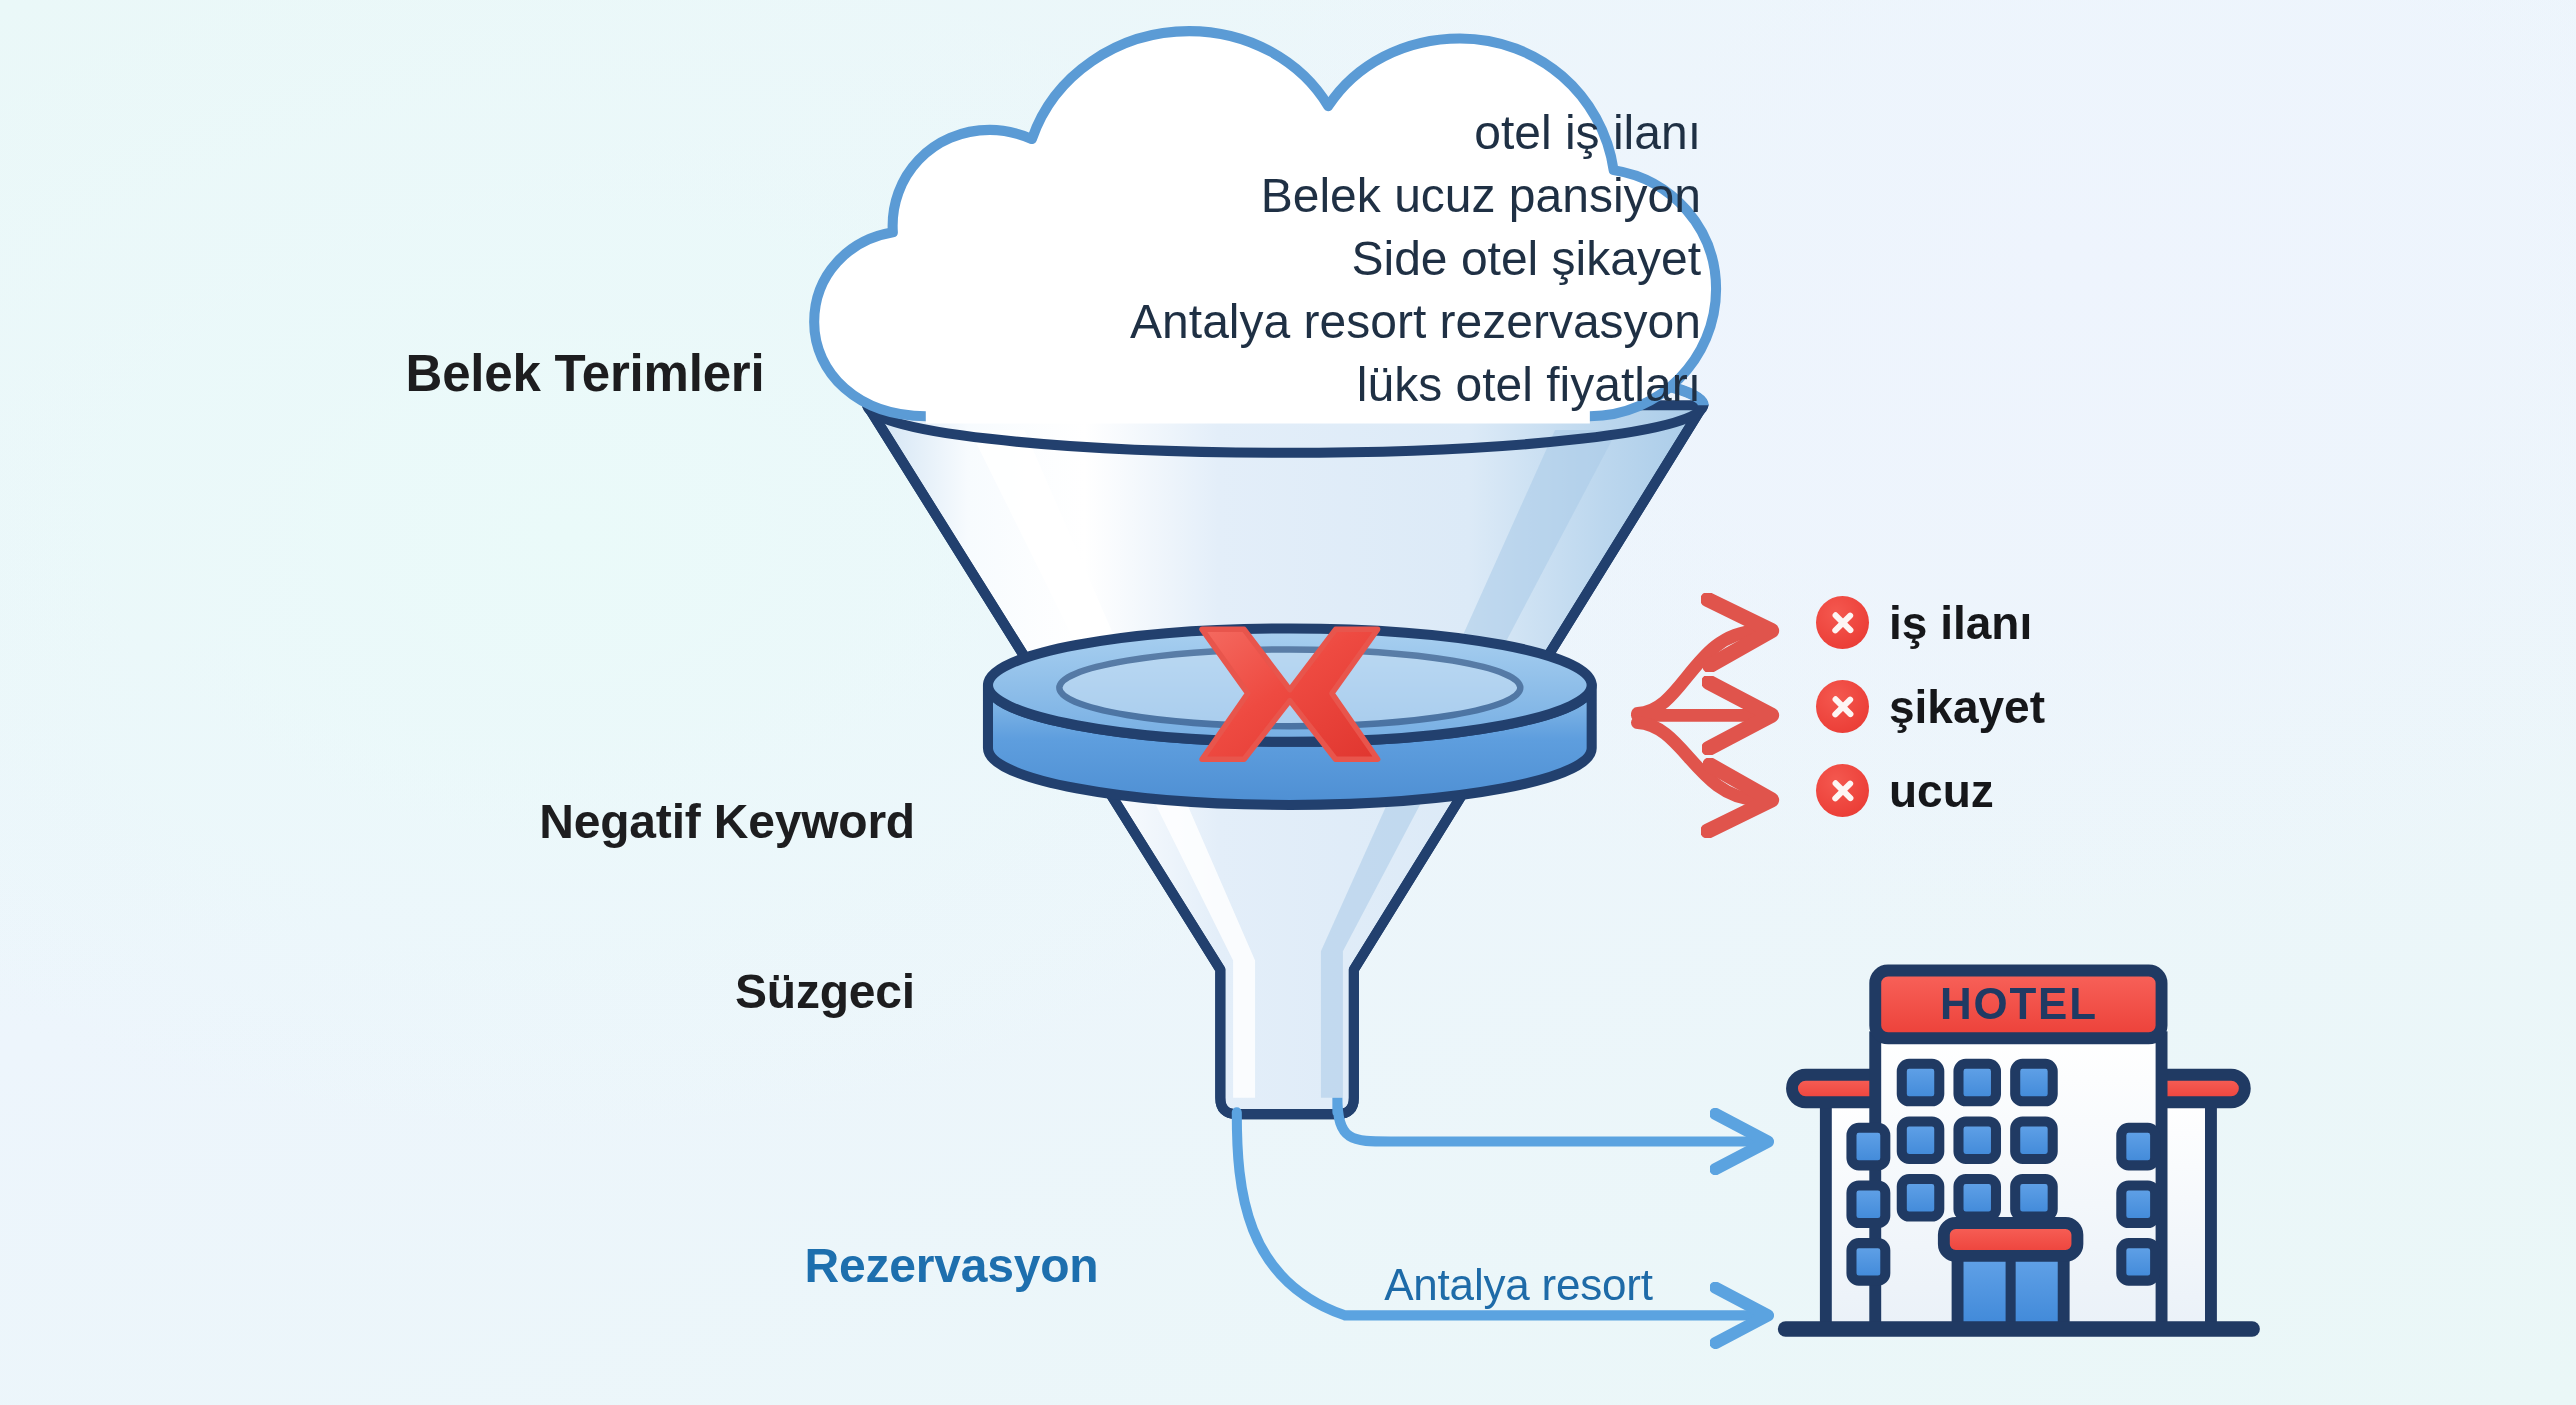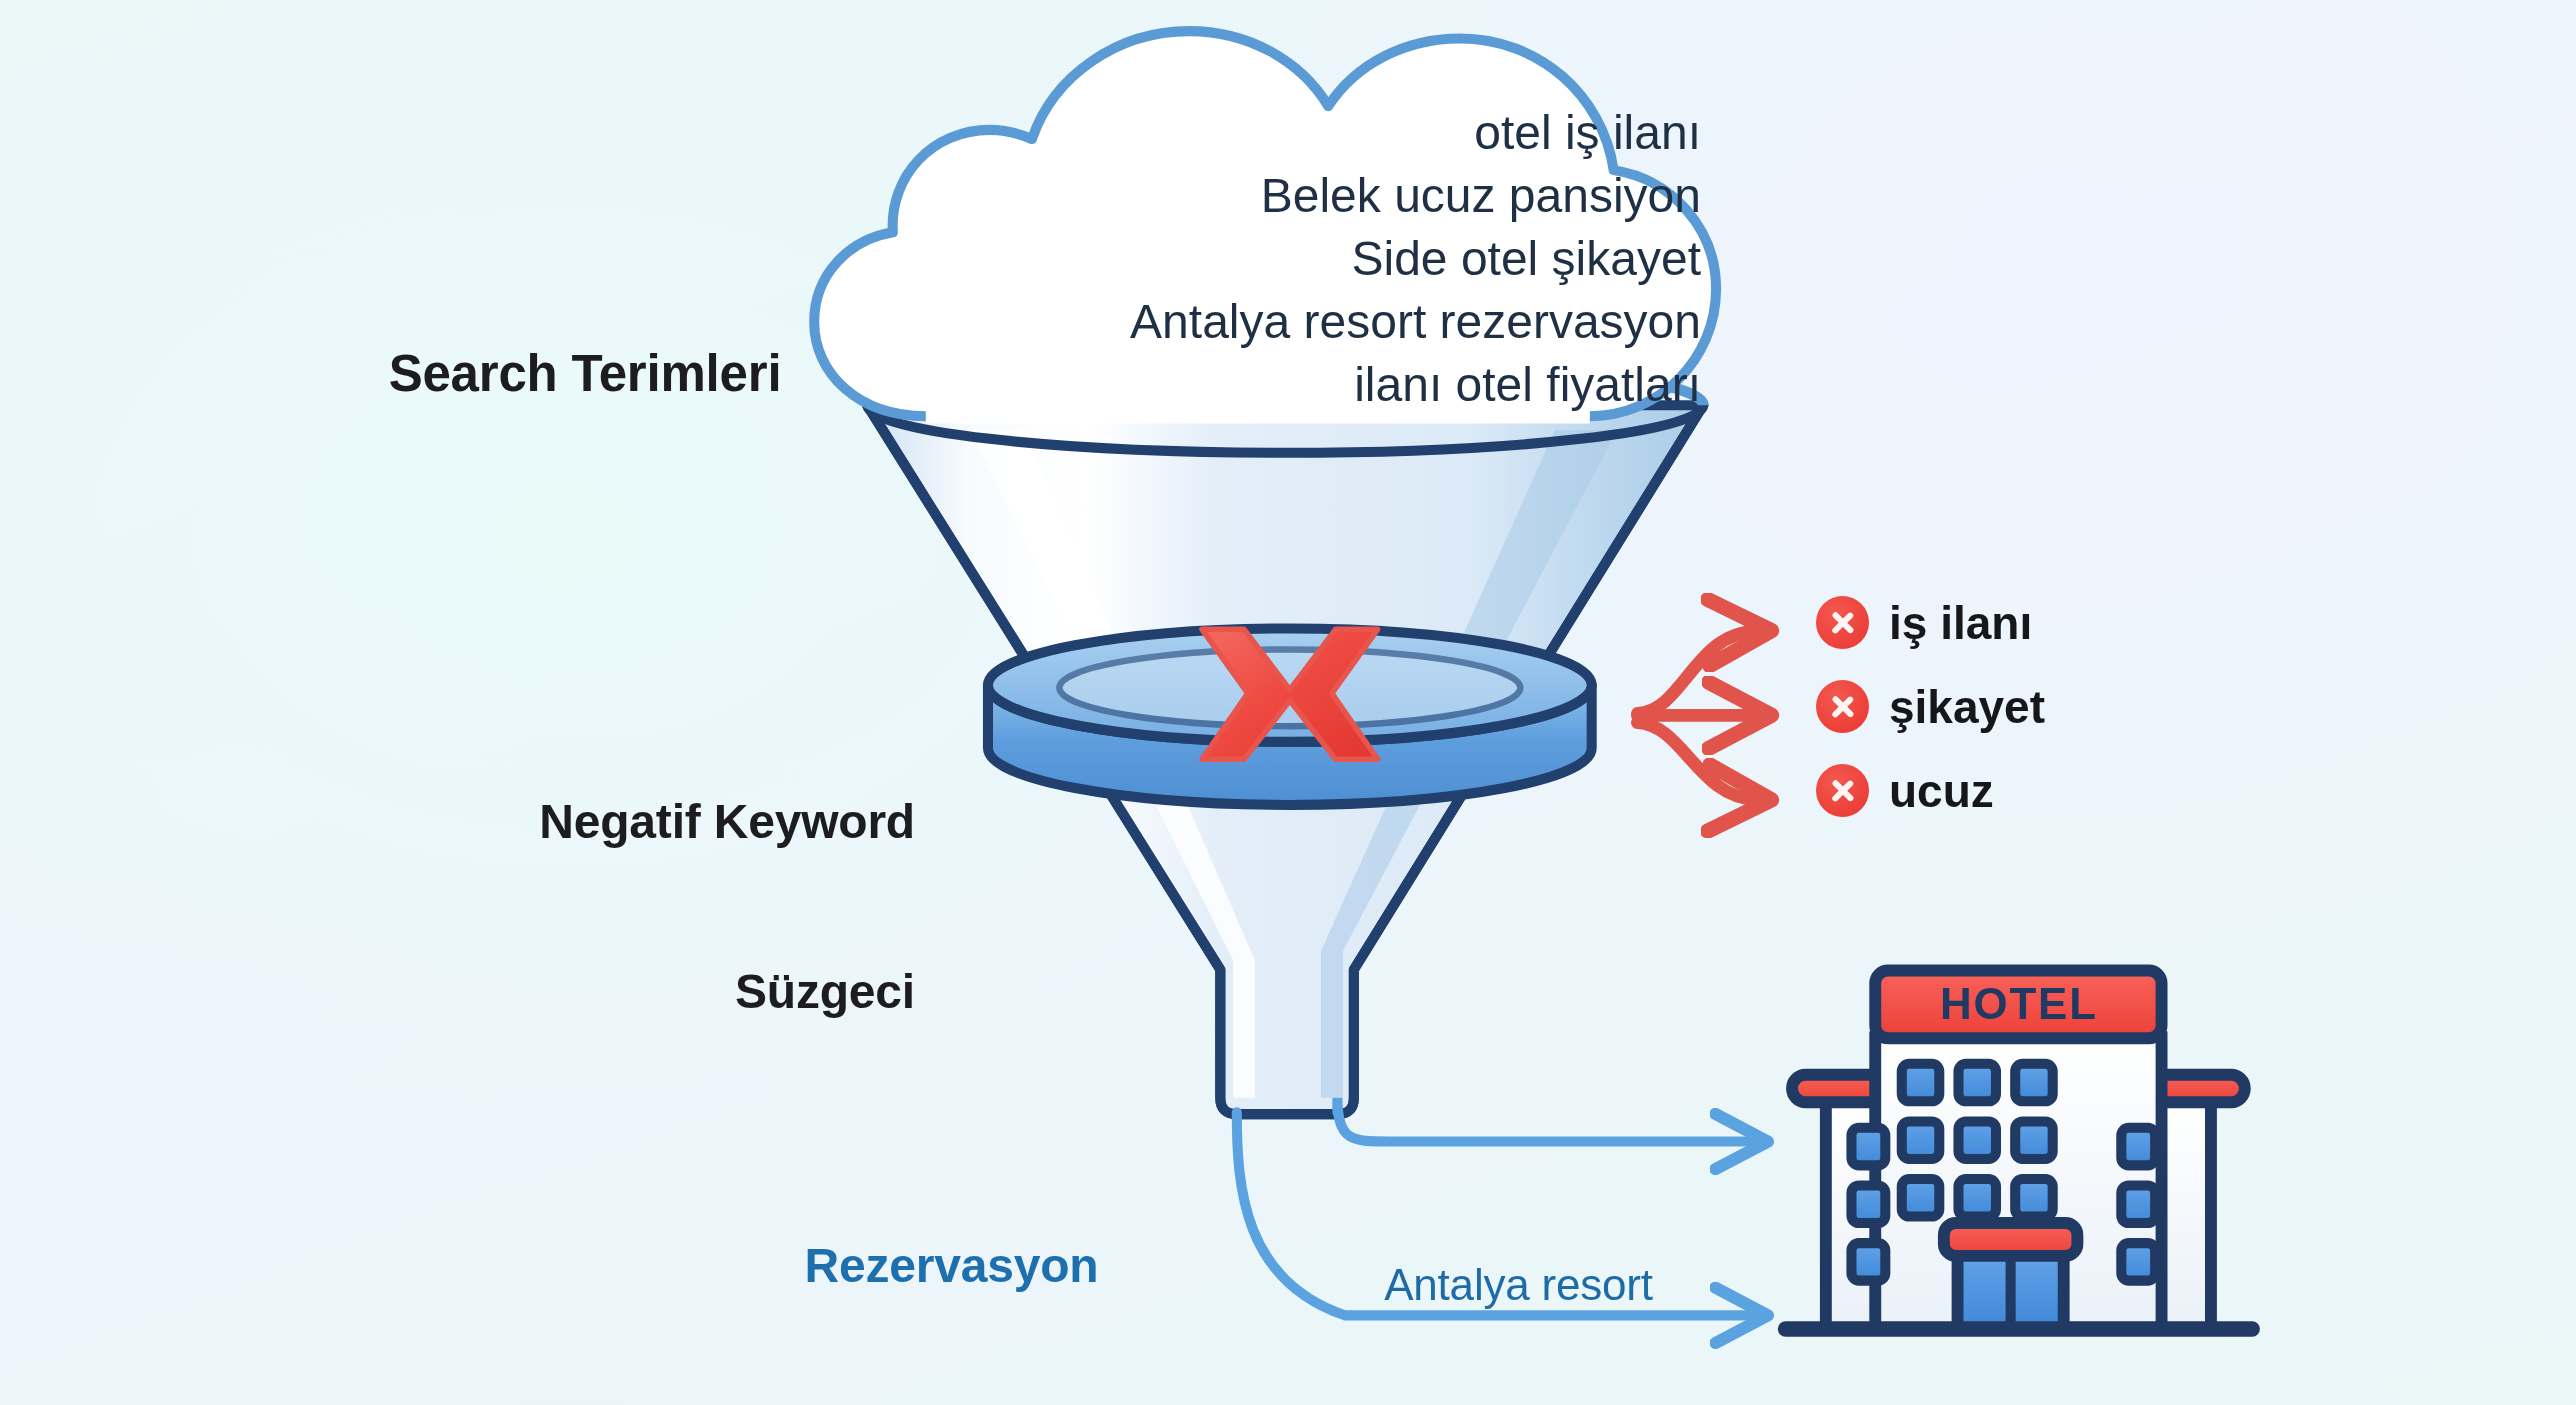--- a/index.html
+++ b/index.html
@@ -302,25 +302,25 @@
 
       <line x1="1952" y1="1453" x2="2462" y2="1453" stroke="#203a63" stroke-width="17" stroke-linecap="round"></line>
     </g>
   </svg>
 
   <div id="cloud-terms">
     <span>otel iş ilanı</span>
     <span>Belek ucuz pansiyon</span>
     <span>Side otel şikayet</span>
     <span>Antalya resort rezervasyon</span>
-    <span>ilanı otel fiyatları</span>
+    <span>lüks otel fiyatları</span>
   </div>
 
   <div class="lbl dark" id="label-search-terms">
-    <span class="line1">Search Terimleri</span>
+    <span class="line1">Belek Terimleri</span>
   </div>
 
   <div class="lbl dark" id="label-filter">
     <span class="l1">Negatif Keyword</span>
     <span class="l2">Süzgeci</span>
   </div>
 
   <div class="lbl" id="label-traffic">
     <span class="l1">Rezervasyon</span>
     

